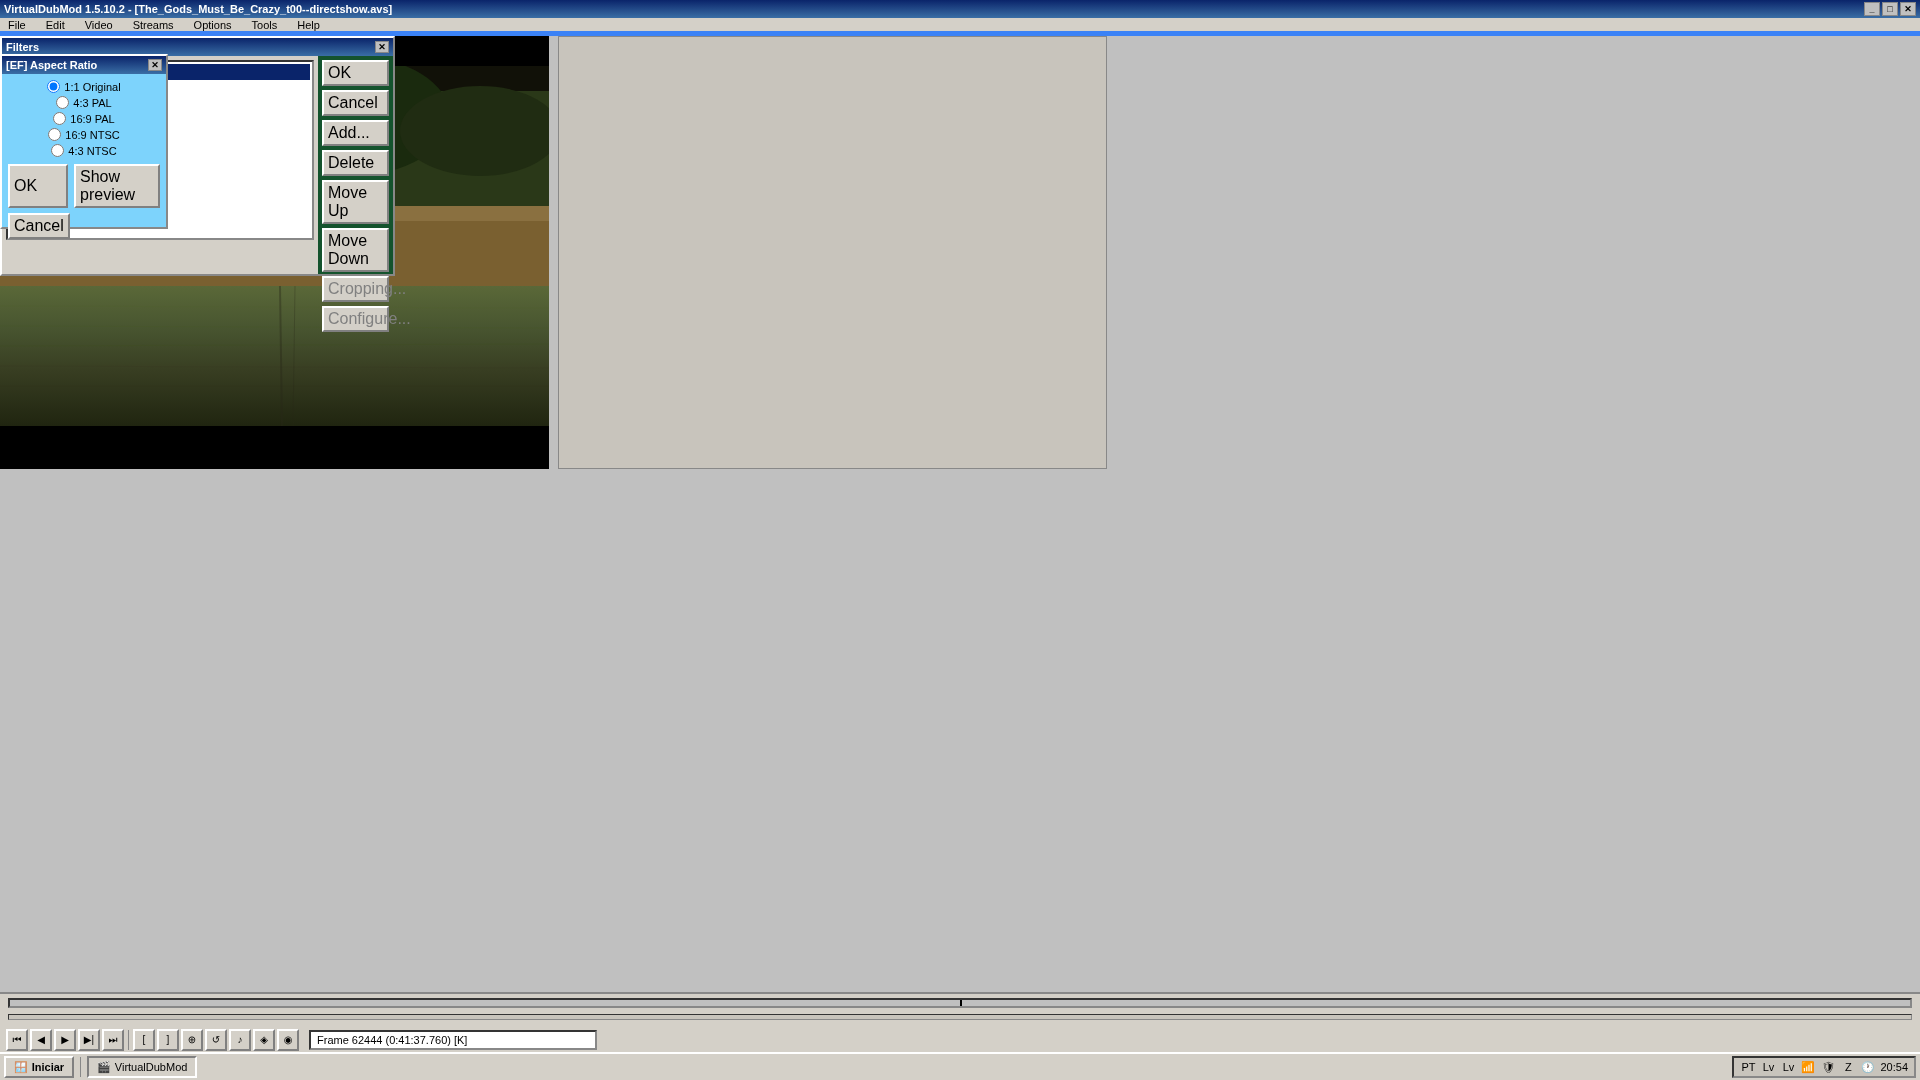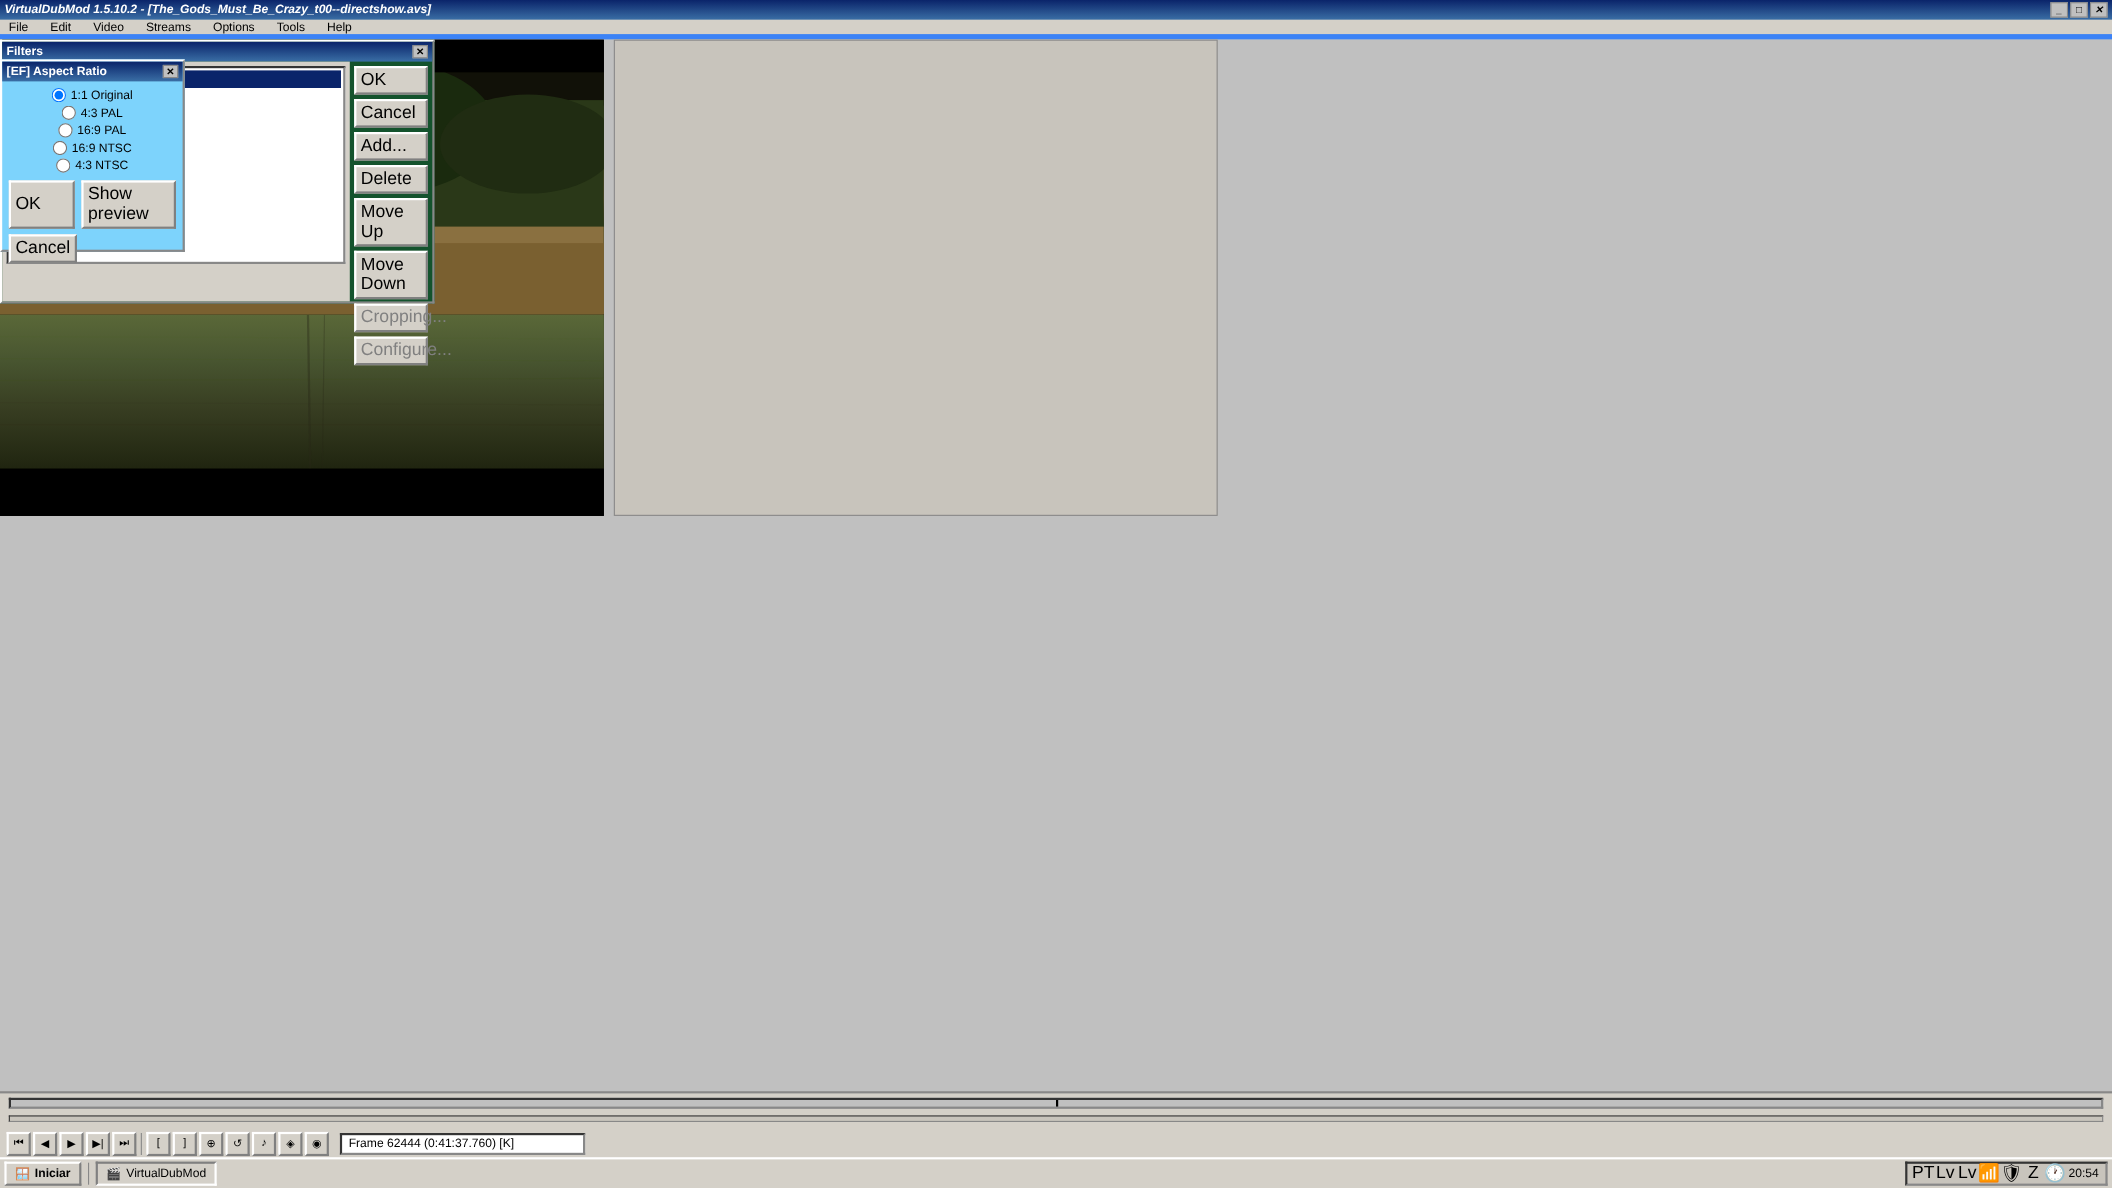--- a/index.html
+++ b/index.html
@@ -19,21 +19,20 @@
       top: 0; left: 0; right: 0;
       height: 18px;
       background: linear-gradient(to bottom, #0a246a, #3a6ea5);
       display: flex;
       align-items: center;
       justify-content: space-between;
       padding: 0 4px;
       color: white;
       font-size: 11px;
       font-weight: bold;
-      font-style: italic;
     }
     .title-bar-btn {
       width: 16px;
       height: 14px;
       background: #c0c0c0;
       border: 1px solid #888;
       font-size: 9px;
       display: flex;
       align-items: center;
       justify-content: center;
@@ -291,21 +290,21 @@
       justify-content: center;
       cursor: pointer;
       font-size: 10px;
     }
     .frame-info {
       margin-left: 8px;
       padding: 2px 6px;
       border: 2px inset #888;
       background: white;
       font-size: 11px;
-      width: 223px;
+      width: 288px;
     }
 
     
     .win-taskbar {
       position: absolute;
       bottom: 0; left: 0; right: 0;
       height: 28px;
       background: #d4d0c8;
       border-top: 2px solid #fff;
       display: flex;
@@ -352,21 +351,21 @@
       background: #c8c4bc;
       border: 2px inset #888;
       font-size: 11px;
     }
     .taskbar-icon {
       width: 16px;
       height: 16px;
       display: flex;
       align-items: center;
       justify-content: center;
-      font-size: 16px;
+      font-size: 11px;
     }
 
     
     .sep {
       width: 1px;
       height: 20px;
       background: #888;
       margin: 0 2px;
     }
 

